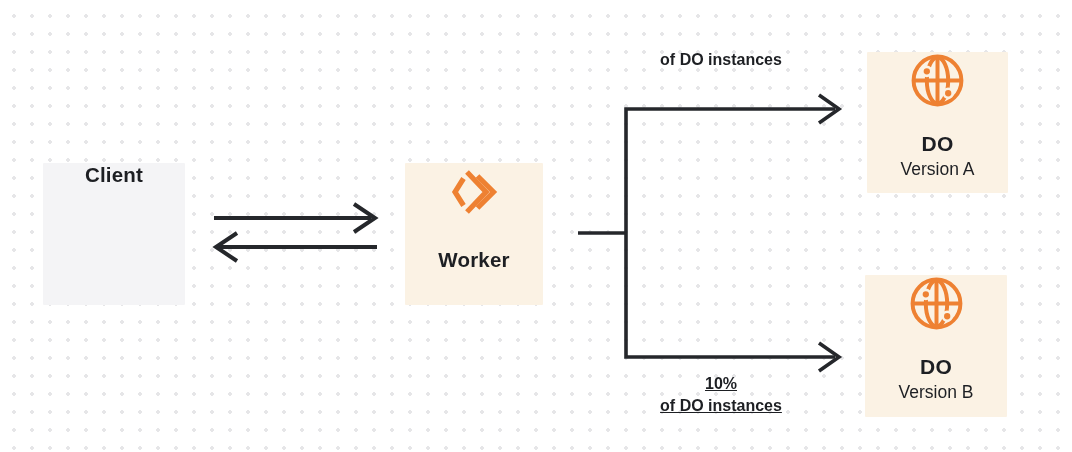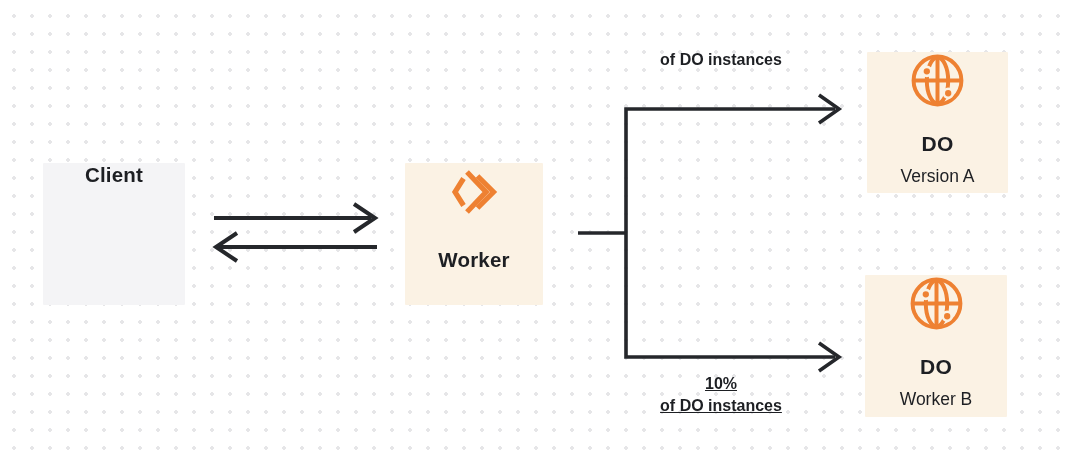--- a/index.html
+++ b/index.html
@@ -63,21 +63,21 @@
     font-size: 21px;
     font-weight: 700;
     color: var(--text-dark);
     margin-top: 19px;
     letter-spacing: 0.3px;
   }
   .do-subtitle {
     font-size: 17.5px;
     font-weight: 400;
     color: var(--text-dark);
-    margin-top: 10px;
+    margin-top: 3px;
   }
 
   .edge-label {
     position: absolute;
     width: 220px;
     text-align: center;
     font-size: 16px;
     font-weight: 700;
     line-height: 21.5px;
     color: var(--text-dark);
@@ -163,16 +163,16 @@
           <circle cx="28" cy="28" r="23.5"></circle>
           <line x1="5.5" y1="28" x2="50.5" y2="28"></line>
           <line x1="28" y1="5.5" x2="28" y2="50.5"></line>
           <ellipse cx="28" cy="28" rx="10.5" ry="22.5"></ellipse>
         </g>
         <circle cx="17.5" cy="19" r="4.4" fill="var(--accent-orange)" stroke="var(--node-cream)" stroke-width="2.6"></circle>
         <circle cx="38.5" cy="40.5" r="4.4" fill="var(--accent-orange)" stroke="var(--node-cream)" stroke-width="2.6"></circle>
       </svg>
     </span>
     <span class="do-title">DO</span>
-    <span class="do-subtitle">Worker B</span>
+    <span class="do-subtitle">Version B</span>
   </div>
 
 </div>
 
 </body></html>

